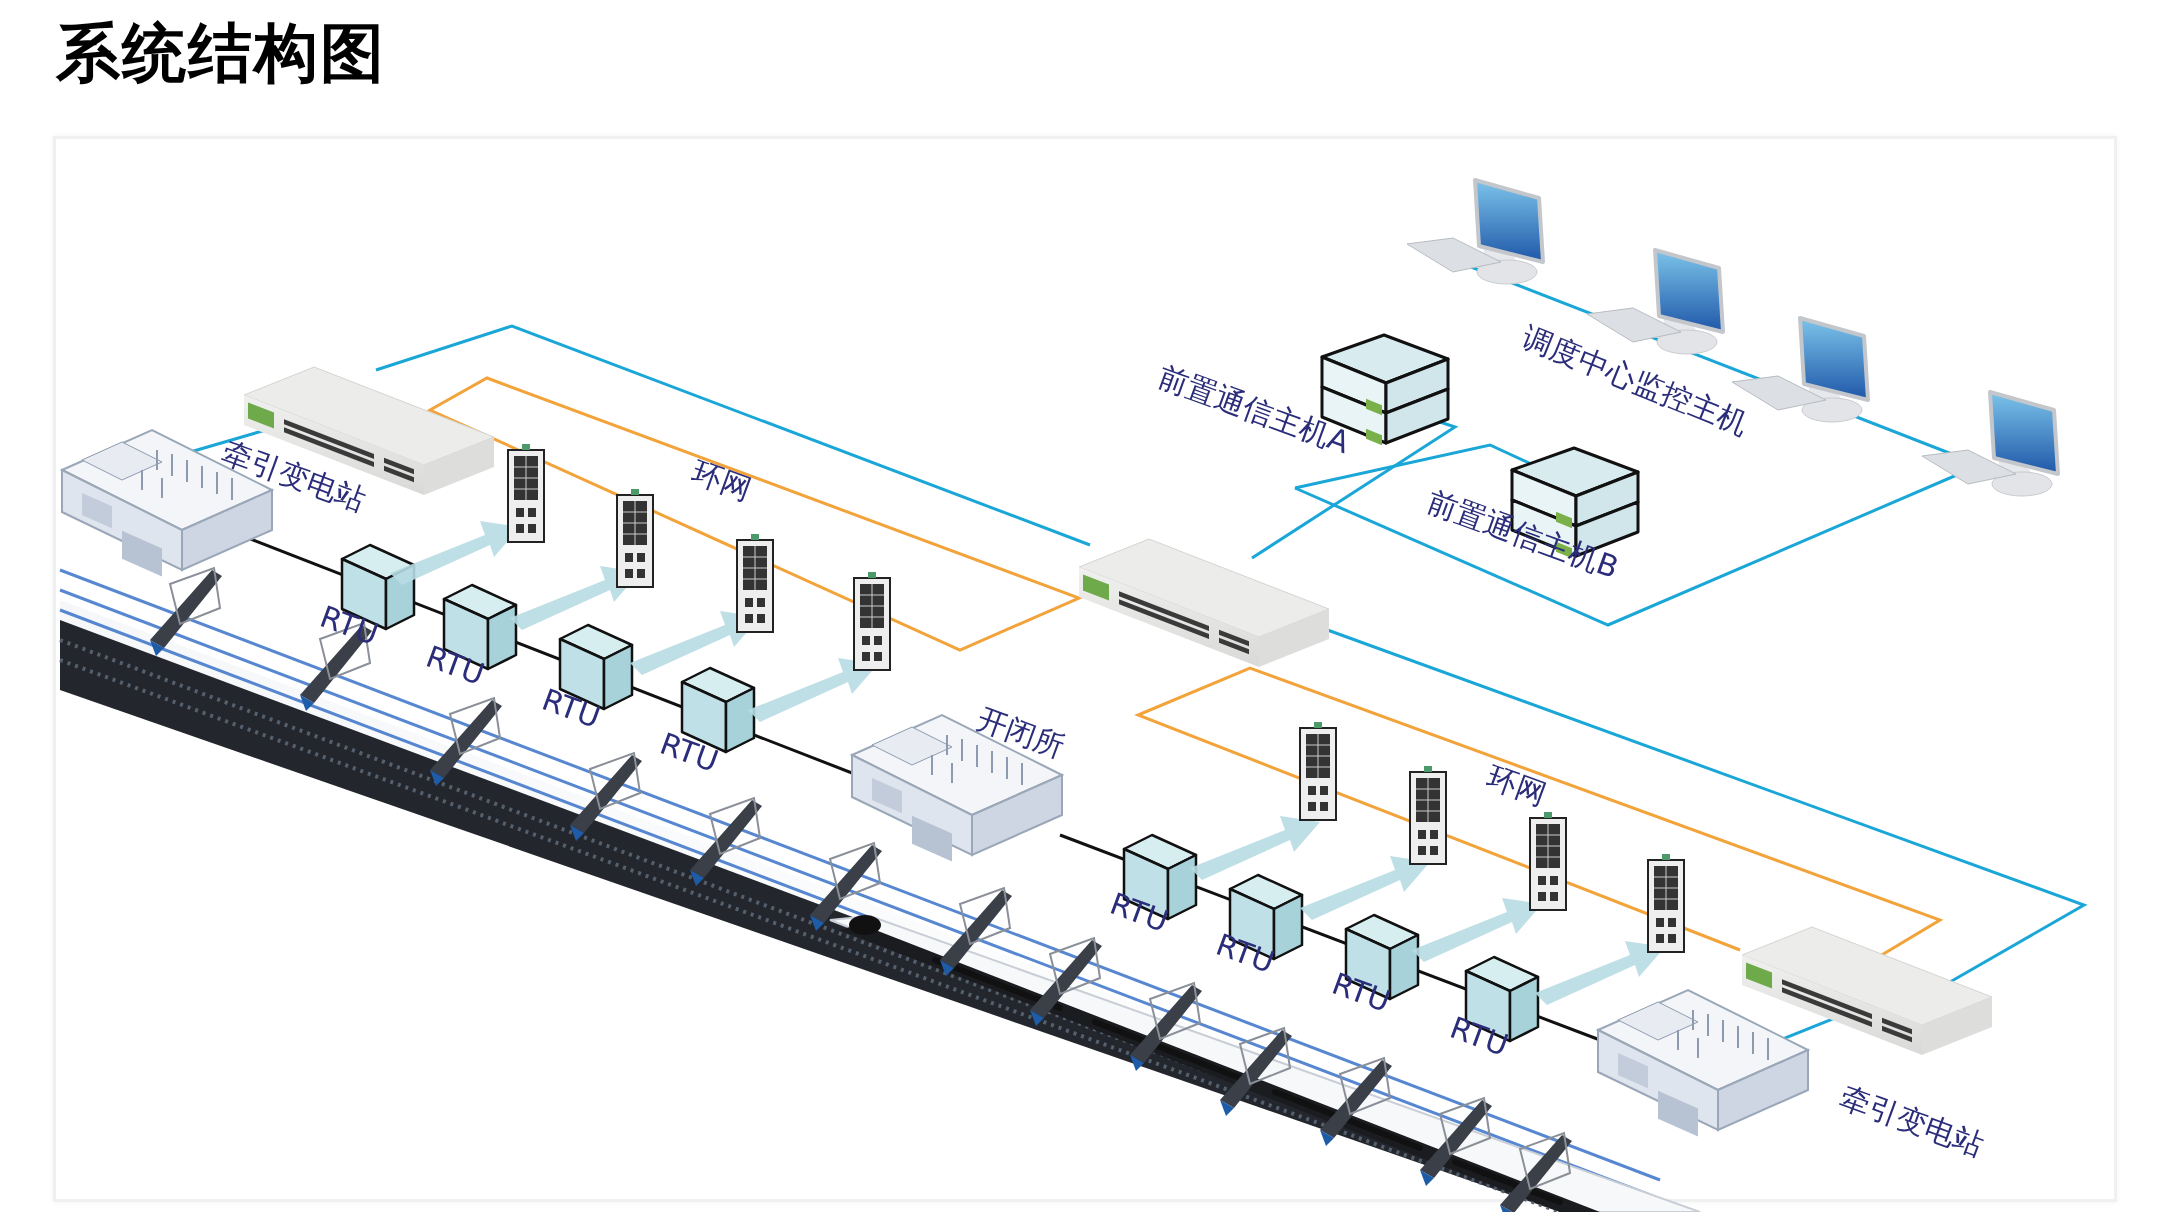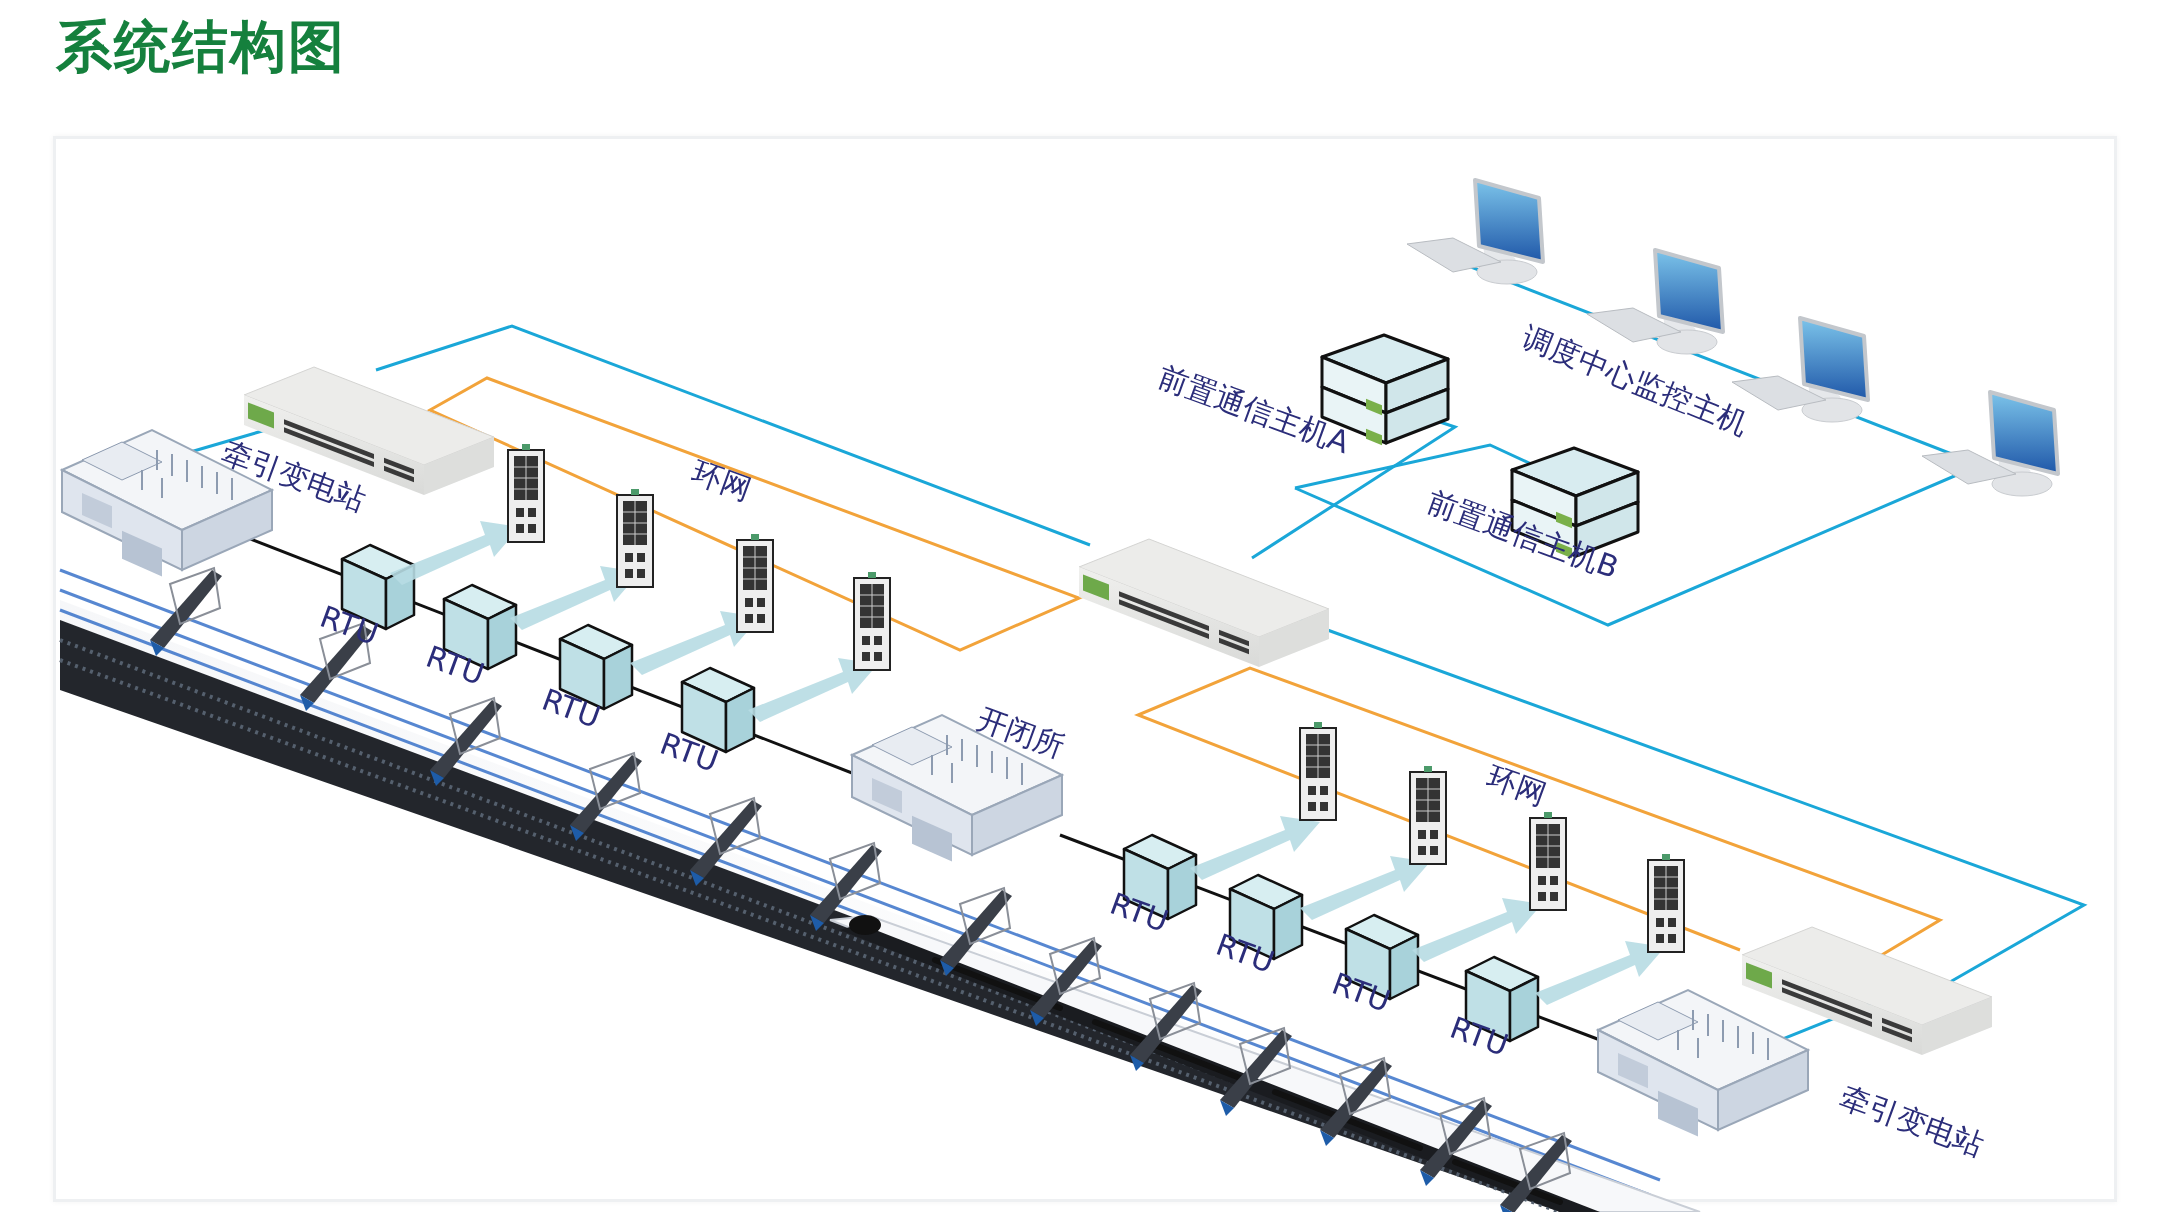--- a/index.html
+++ b/index.html
@@ -1,17 +1,17 @@
 <!DOCTYPE html>
 <html><head>
 <meta charset="utf-8">
 <style>
   html,body{margin:0;padding:0;background:#ffffff;}
   body{width:2172px;height:1212px;position:relative;overflow:hidden;font-family:"DejaVu Sans","Liberation Sans",sans-serif;}
-  .title{position:absolute;left:56px;top:10px;font-size:56px;font-weight:bold;color:#15803d;letter-spacing:2px;font-family:Liberation Sans, sans-serif;}
+  .title{position:absolute;left:56px;top:10px;font-size:64px;font-weight:bold;color:#000000;letter-spacing:2px;font-family:Liberation Sans, sans-serif;}
   .panel{position:absolute;left:53px;top:136px;width:2058px;height:1060px;background:#ffffff;border:3px solid #eef0f2;box-shadow:0 0 6px rgba(0,0,0,0.05);}
   svg#diagram{position:absolute;left:0;top:0;}
   .lbl{fill:#2b2d7a;font-family:"DejaVu Sans",sans-serif;}
   .rtu-lbl{font-size:30px;}
   .zh-lbl{font-size:30px;}
 </style>
 </head>
 <body>
 
 <div class="title">系统结构图</div>

